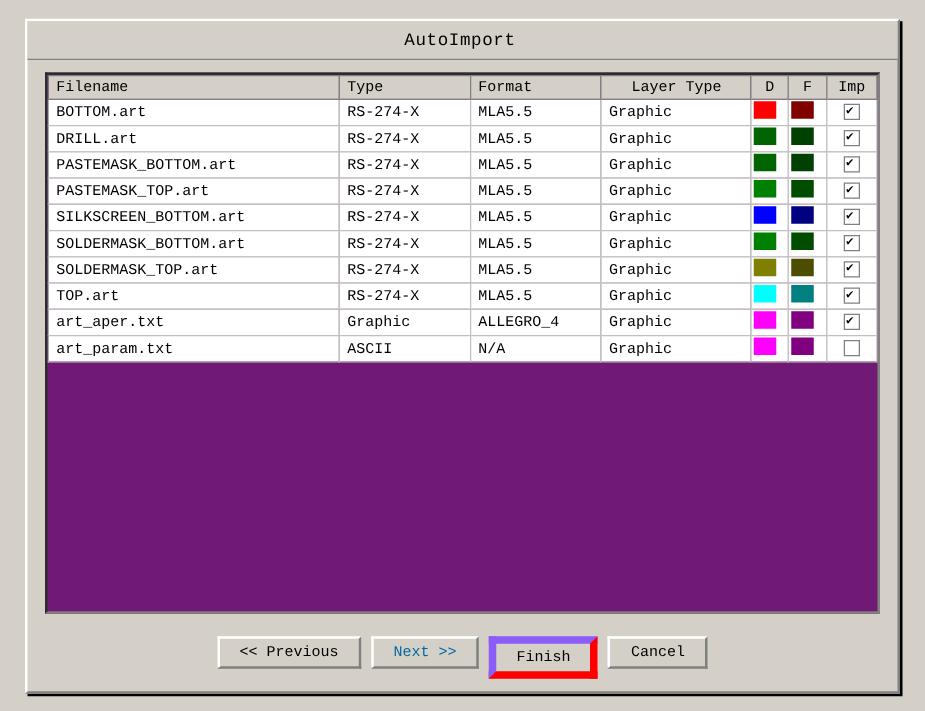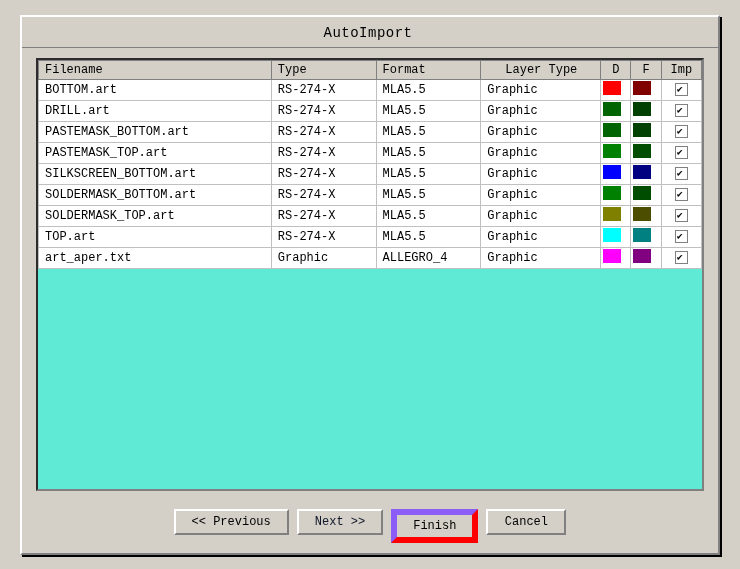--- a/index.html
+++ b/index.html
@@ -35,21 +35,21 @@
     }
     .content {
       flex: 1;
       padding: 10px 14px 8px 14px;
       display: flex;
       flex-direction: column;
     }
     .table-container {
       border: 2px inset #808080;
       flex: 1;
-      background: #5eead4;
+      background: #701a75;
       overflow: hidden;
     }
     table {
       width: 100%;
       border-collapse: collapse;
       font-size: 12px;
     }
     thead tr {
       background: #d4d0c8;
     }
@@ -115,21 +115,21 @@
       border-right-color: #808080;
       border-bottom-color: #808080;
       padding: 4px 16px;
       font-size: 12px;
       font-family: 'Courier New', Courier, monospace;
       cursor: pointer;
       min-width: 80px;
       text-align: center;
     }
     .btn.disabled {
-      color: #0f172a;
+      color: #0369a1;
     }
     .btn.highlight {
       border: 6px solid #8b5cf6;
       border-right-color: #ff0000;
       border-bottom-color: #ff0000;
     }
     th.col-filename { width: 200px; }
     th.col-type { width: 90px; }
     th.col-format { width: 90px; }
     th.col-layertype { width: 100px; padding-left: 24px; }
@@ -231,20 +231,29 @@
             </tr>
             <tr>
               <td>art_aper.txt</td>
               <td>Graphic</td>
               <td>ALLEGRO_4</td>
               <td>Graphic</td>
               <td class="color-cell"><span class="color-box" style="background-color: rgb(255, 0, 255);"></span></td>
               <td class="color-cell"><span class="color-box" style="background-color: rgb(128, 0, 128);"></span></td>
               <td class="check-cell"><span class="checkbox-img checked"></span></td>
             </tr>
+            <tr>
+              <td>art_param.txt</td>
+              <td>ASCII</td>
+              <td>N/A</td>
+              <td>Graphic</td>
+              <td class="color-cell"><span class="color-box" style="background-color: rgb(255, 0, 255);"></span></td>
+              <td class="color-cell"><span class="color-box" style="background-color: rgb(128, 0, 128);"></span></td>
+              <td class="check-cell"><span class="checkbox-img"></span></td>
+            </tr>
           </tbody>
       </table>
     </div>
   </div>
   <div class="footer">
     <button class="btn">&lt;&lt; Previous</button>
     <button class="btn disabled">Next &gt;&gt;</button>
     <button class="btn highlight">Finish</button>
     <button class="btn">Cancel</button>
   </div>

